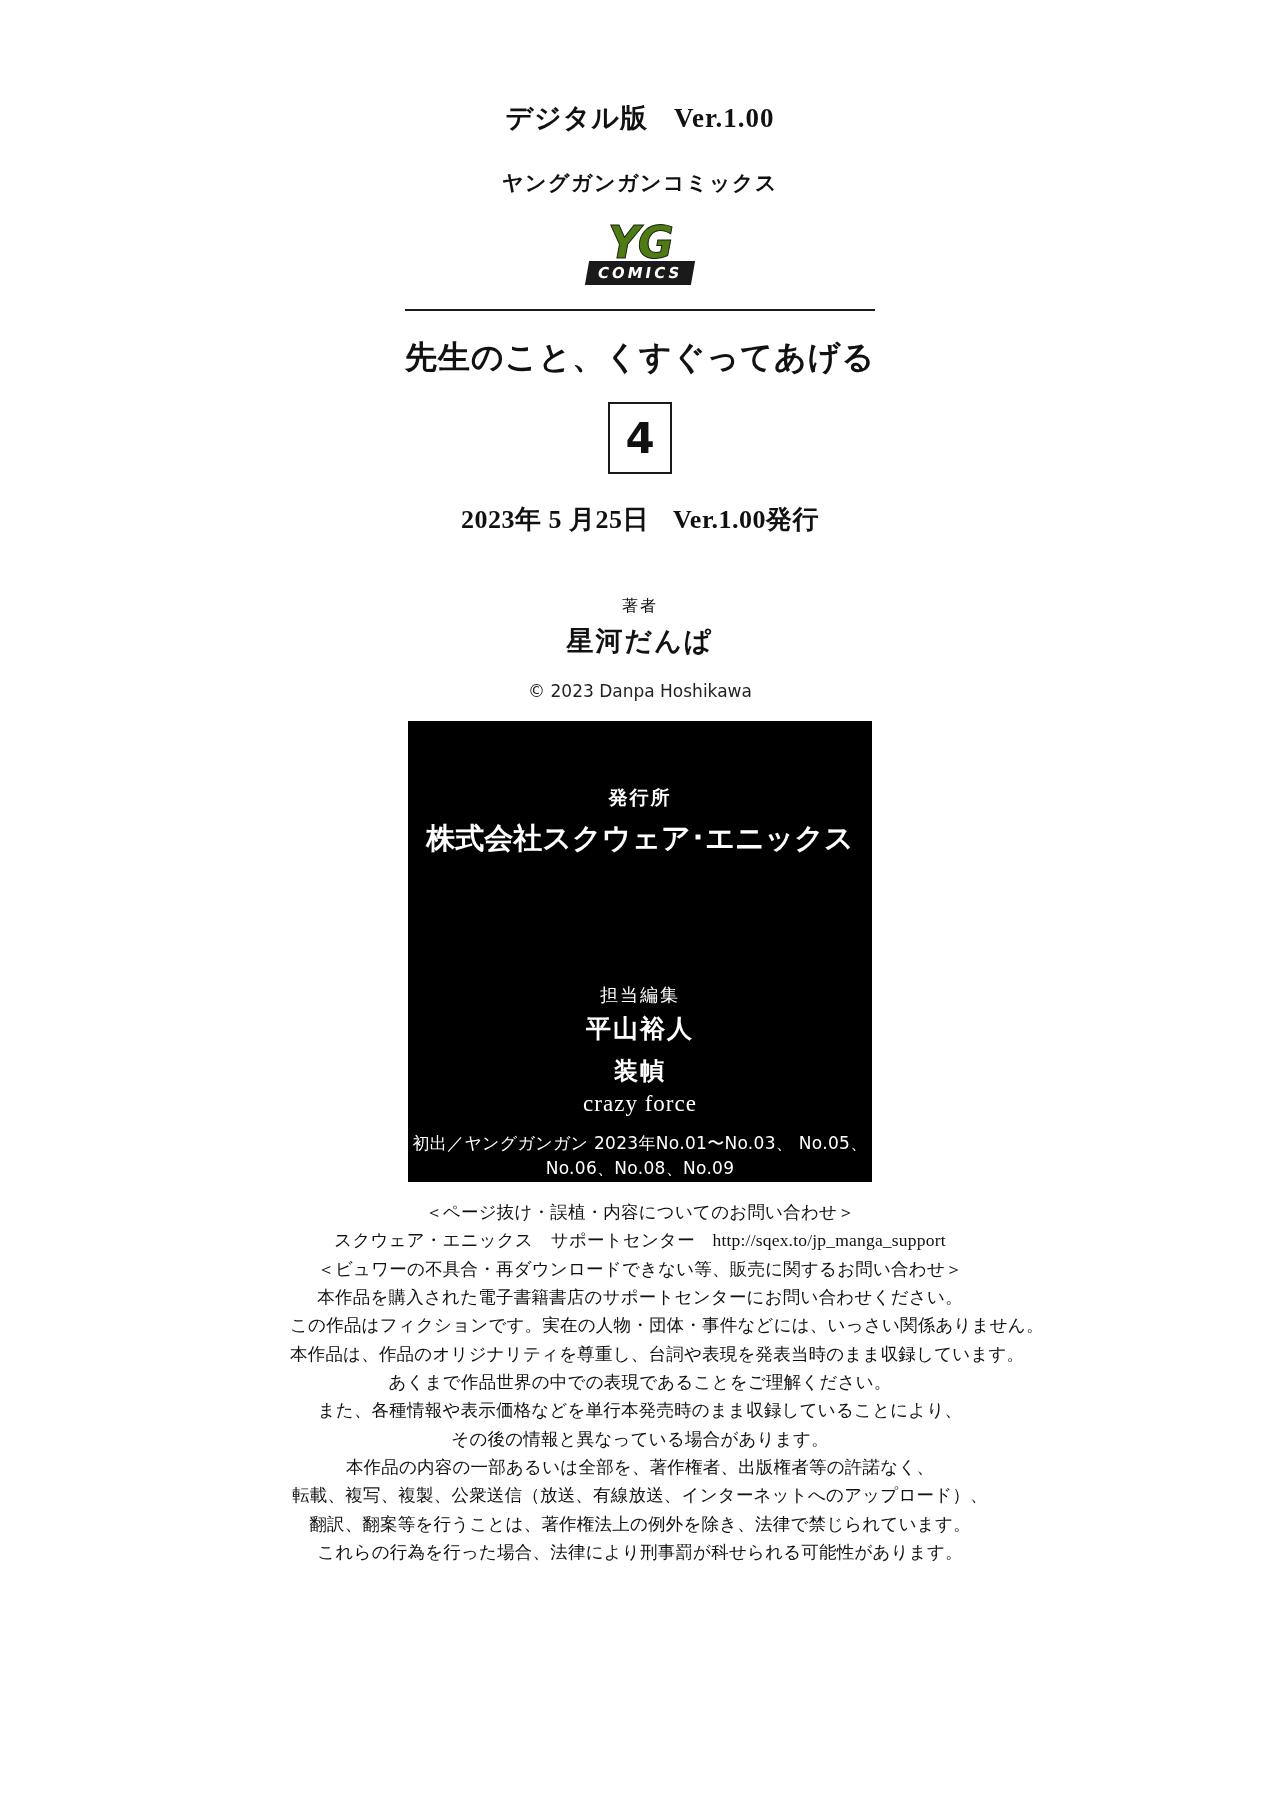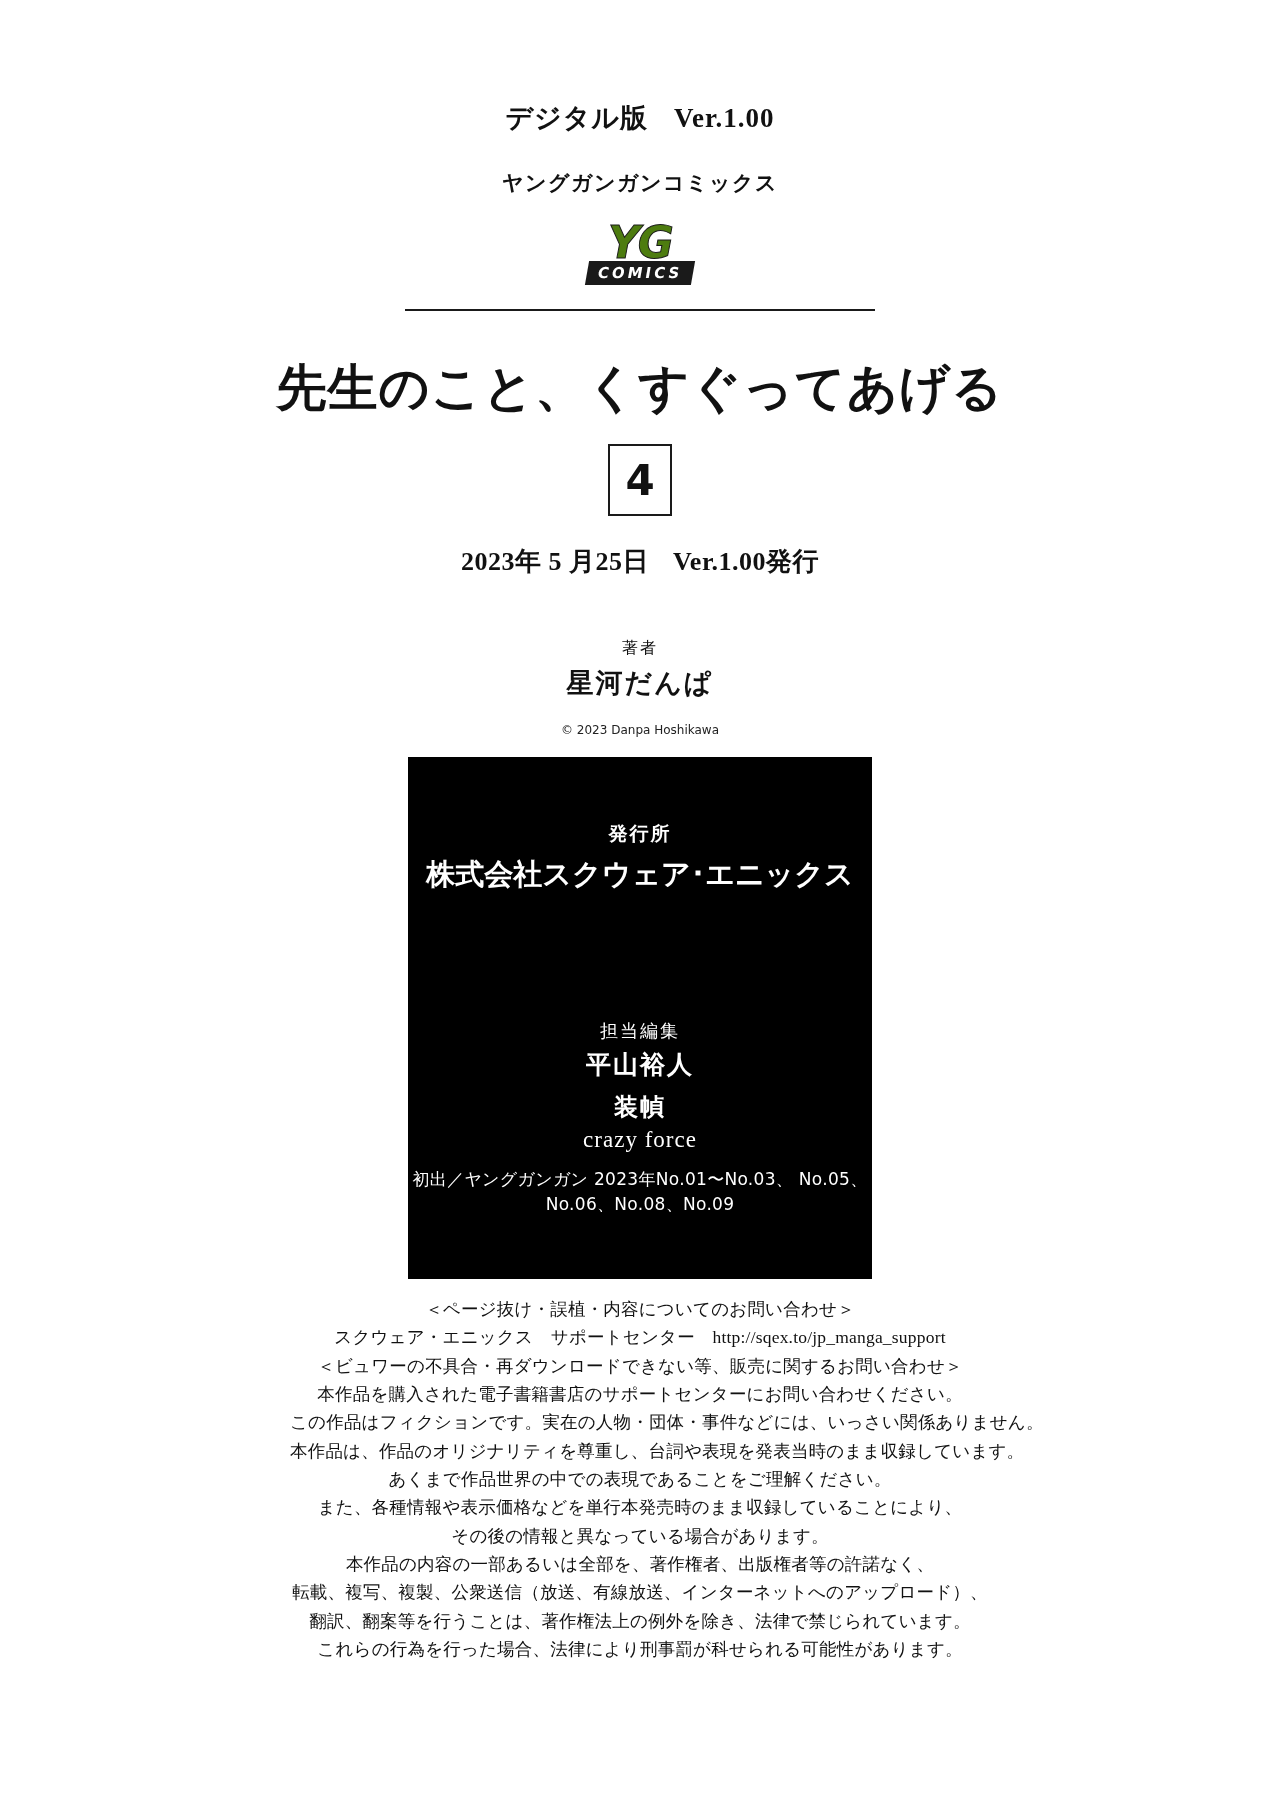--- a/index.html
+++ b/index.html
@@ -97,22 +97,22 @@
   
   .rule {
     width: 470px;
     height: 2px;
     background: #1a1a1a;
     margin: 18px auto 0 auto;
   }
 
   
   .book-title {
-    margin-top: 44px;
-    font-size: 50px;
+    margin-top: 25px;
+    font-size: 32px;
     font-weight: 700;
     letter-spacing: 1px;
     font-family: "DejaVu Sans", sans-serif;
   }
   .volume-box {
     margin: 22px auto 0 auto;
     width: 60px;
     height: 68px;
     border: 2px solid #1a1a1a;
     display: flex;
@@ -141,30 +141,30 @@
   }
   .author-name {
     margin-top: 6px;
     font-size: 27px;
     font-weight: 700;
     letter-spacing: 2px;
     font-family: "DejaVu Sans", sans-serif;
   }
   .copyright {
     margin-top: 22px;
-    font-size: 12px;
+    font-size: 17px;
     font-family: "DejaVu Sans", sans-serif;
     color: #222;
   }
 
   
   .black-box {
     margin: 20px auto 2px auto;
     width: 464px;
-    height: 522px;
+    height: 461px;
     background: #000000;
     color: #ffffff;
     position: relative;
     box-sizing: border-box;
     font-family: "DejaVu Sans", sans-serif;
   }
   .bb-pub-label {
     padding-top: 64px;
     font-size: 19px;
     font-weight: 700;

